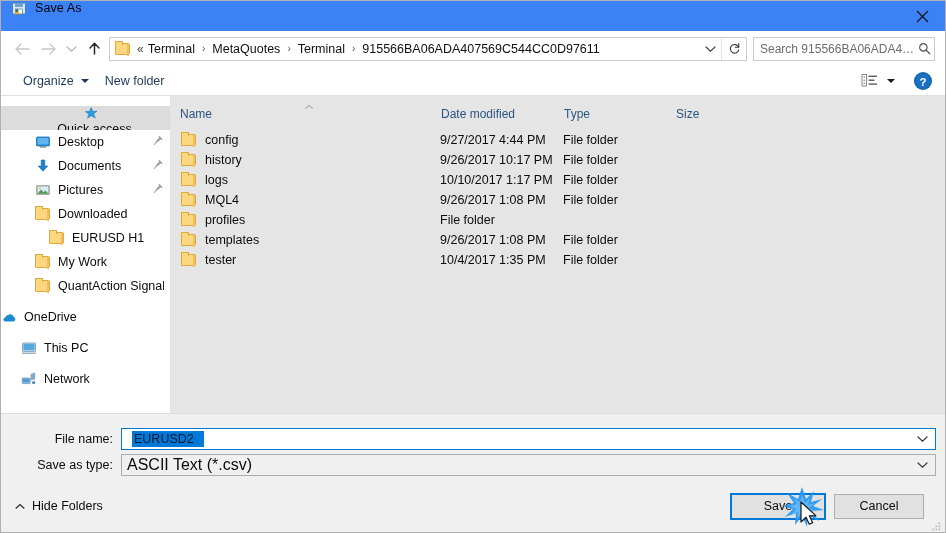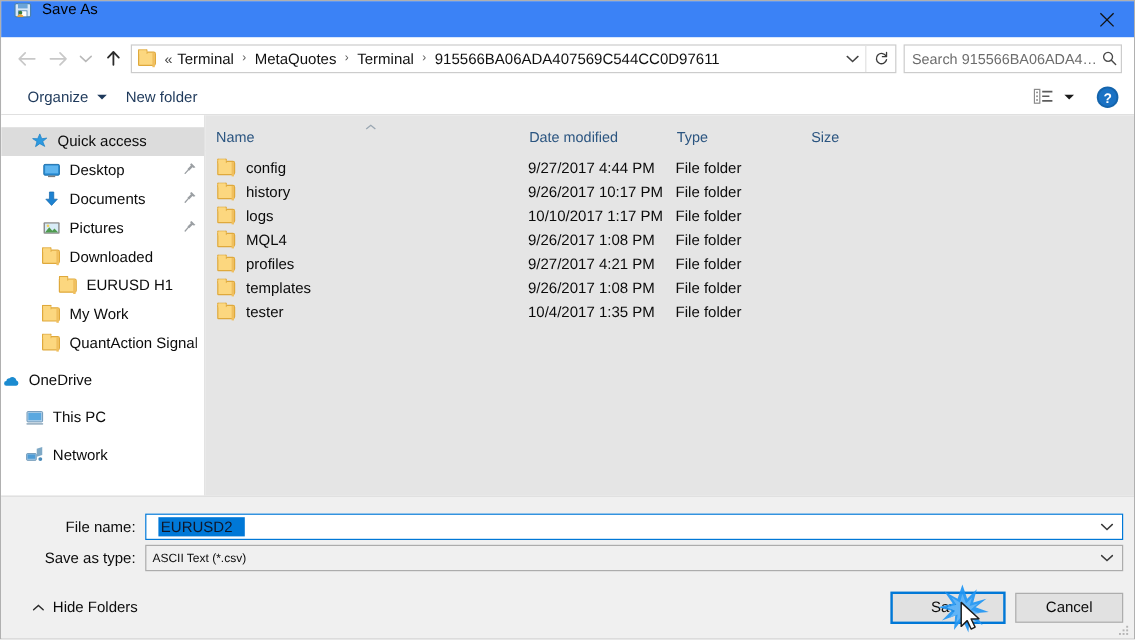--- a/index.html
+++ b/index.html
@@ -148,21 +148,21 @@
     padding-top: 10px;
     overflow: hidden;
   }
   .side-item {
     height: 24px;
     display: flex; align-items: center;
     font-size: 12.5px; color: #0b0b0b;
     padding-right: 6px;
     white-space: nowrap;
   }
-  .side-item.selected { background: #dcdcdc; }
+  .side-item.selected { background: #dcdcdc; flex-direction: column; }
   .side-ico {
     width: 16px; height: 16px; flex: 0 0 16px;
     margin-right: 7px; position: relative;
   }
   .side-label { overflow: hidden; text-overflow: clip; }
   .pin { margin-left: auto; flex: 0 0 auto; opacity: .85; }
   .side-gap { height: 7px; }
 
   .listpane {
     flex: 1 1 auto;
@@ -243,31 +243,30 @@
   }
   .finput .sel {
     background: #0078d7; color: #0f172a;
     padding: 1px 10px 1px 2px; margin-left: 10px;
     line-height: 14px;
   }
   .fcombo {
     flex: 1 1 auto; height: 22px; margin-right: 9px;
     background: #f0f0f0; border: 1px solid #acacac;
     display: flex; align-items: center;
-    font-size: 10px; color: #0b0b0b;
+    font-size: 16px; color: #0b0b0b;
     padding-left: 5px;
     gap: 32px;
   }
   .combo-caret { margin-left: auto; padding-right: 7px; color: #3a3a3a; display: flex; align-items: center; }
 
   .buttonrow {
     display: flex; align-items: center;
-    height: 52px; padding: 0 9px 0 14px;
+    height: 52px; padding: 0 21px 0 14px;
     position: relative;
-    margin-left: 12px;
   }
   .hide-folders { display: flex; align-items: center; font-size: 12.5px; color: #0b0b0b; }
   .hf-caret { margin-right: 7px; display: flex; align-items: center; }
   .btn {
     width: 90px; height: 25px;
     display: flex; align-items: center; justify-content: center;
     font-size: 12.5px; color: #0b0b0b;
     background: #e1e1e1; border: 1px solid #adadad;
   }
   .btn.primary {
@@ -593,21 +592,20 @@
           <div class="cell t">File folder</div>
           <div class="cell s"></div>
         </div>
         <div class="row">
           <div class="cell n">
             <span class="row-ico">
                 <span class="folder"></span>
               </span>
             <span>profiles</span>
           </div>
-          <div class="cell d">9/27/2017 4:21 PM</div>
           <div class="cell t">File folder</div>
           <div class="cell s"></div>
         </div>
         <div class="row">
           <div class="cell n">
             <span class="row-ico">
                 <span class="folder"></span>
               </span>
             <span>templates</span>
           </div>

